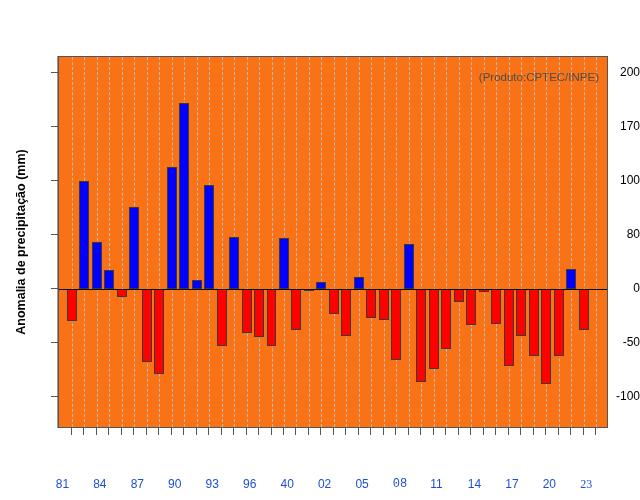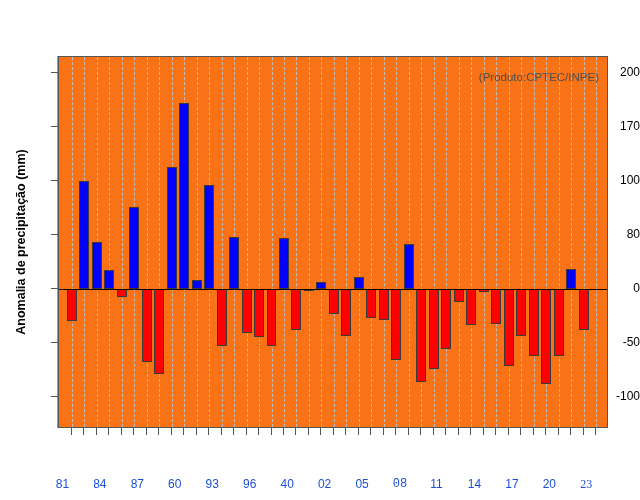--- a/index.html
+++ b/index.html
@@ -170,21 +170,21 @@
       <div class="xtick-mark" style="left: 95.7072px;"></div>
       <div class="xtick-mark" style="left: 108.193px;"></div>
       <div class="xtick-label" style="left: 108.193px;">84</div>
       <div class="xtick-mark" style="left: 120.679px;"></div>
       <div class="xtick-mark" style="left: 133.165px;"></div>
       <div class="xtick-mark" style="left: 145.65px;"></div>
       <div class="xtick-label" style="left: 145.65px;">87</div>
       <div class="xtick-mark" style="left: 158.136px;"></div>
       <div class="xtick-mark" style="left: 170.622px;"></div>
       <div class="xtick-mark" style="left: 183.108px;"></div>
-      <div class="xtick-label" style="left: 183.108px;">60</div>
+      <div class="xtick-label" style="left: 183.108px;">90</div>
       <div class="xtick-mark" style="left: 195.594px;"></div>
       <div class="xtick-mark" style="left: 208.079px;"></div>
       <div class="xtick-mark" style="left: 220.565px;"></div>
       <div class="xtick-label" style="left: 220.565px;">93</div>
       <div class="xtick-mark" style="left: 233.051px;"></div>
       <div class="xtick-mark" style="left: 245.537px;"></div>
       <div class="xtick-mark" style="left: 258.023px;"></div>
       <div class="xtick-label" style="left: 258.023px;">96</div>
       <div class="xtick-mark" style="left: 270.509px;"></div>
       <div class="xtick-mark" style="left: 282.994px;"></div>

